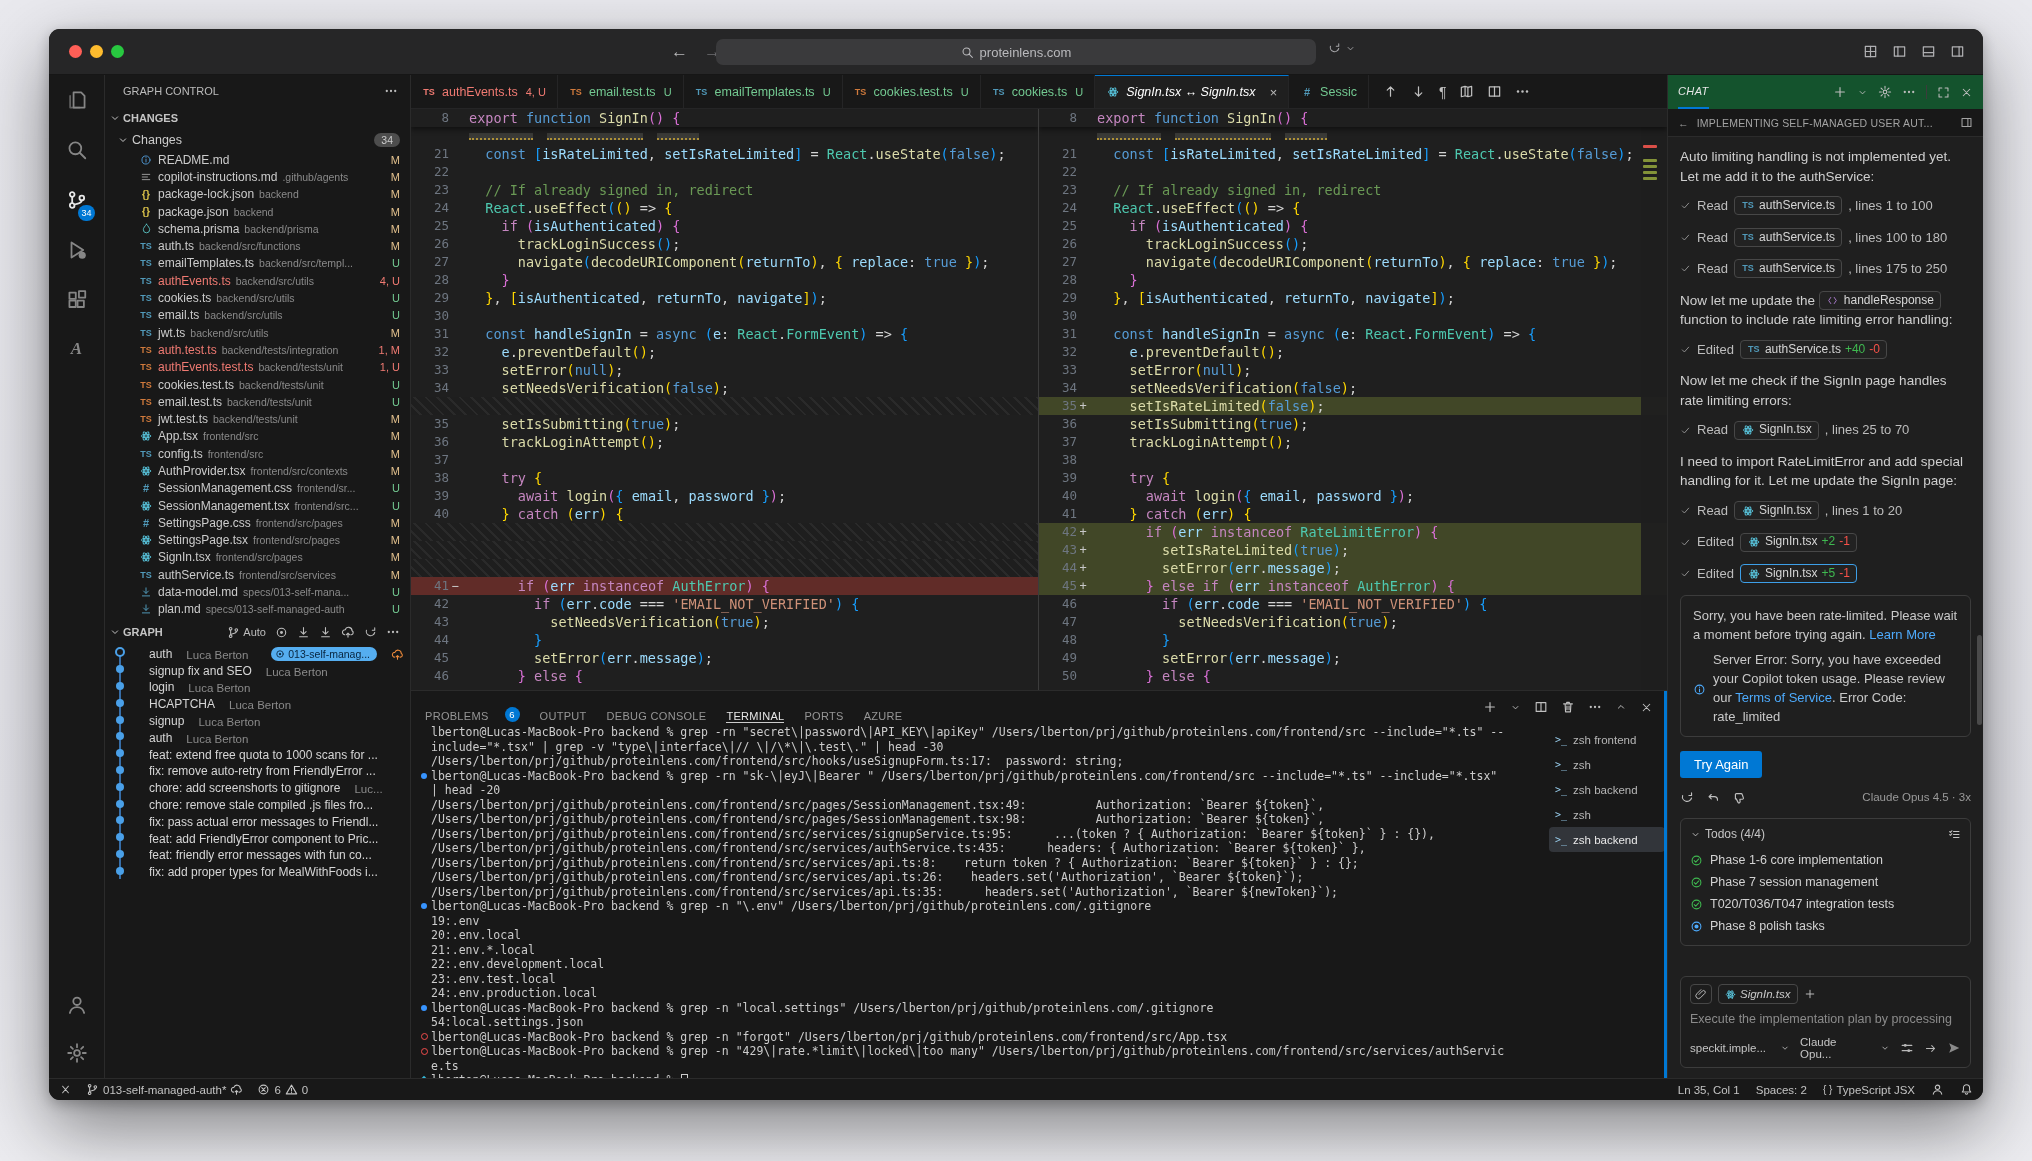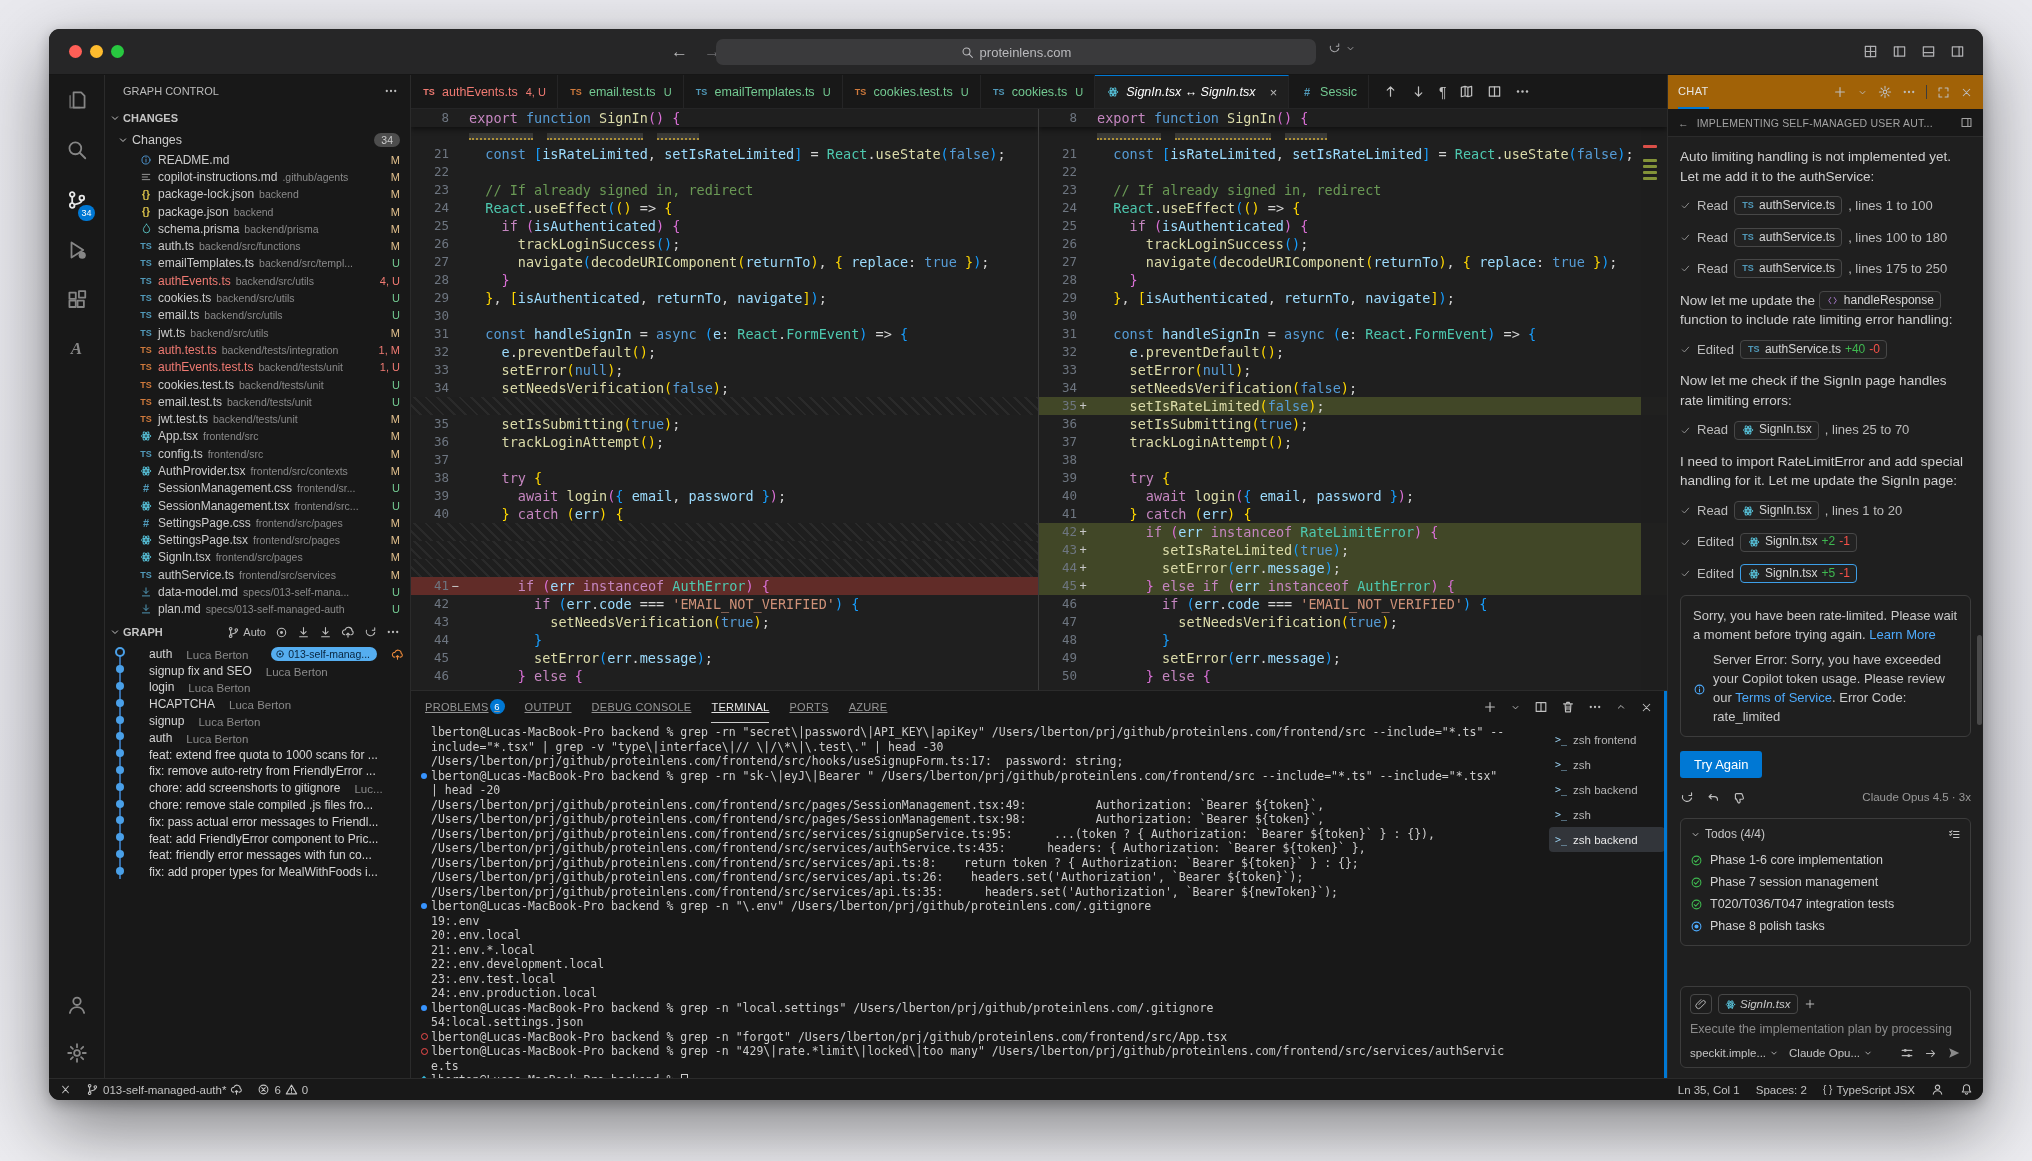--- a/index.html
+++ b/index.html
@@ -85,39 +85,39 @@
   .crow.sticky{background:#1f1f1f;box-shadow:0 3px 5px rgba(0,0,0,.45);position:relative;z-index:2;}
   .squig{height:18px;display:flex;align-items:center;gap:14px;padding-left:58px;opacity:.85;}
   .squig i{display:block;height:7px;background:#3f3f3c;border-bottom:2px dotted #c8a53d;}
   .tkp{color:#C586C0}.tkb{color:#569CD6}.tty{color:#4EC9B0}.tfn{color:#DCDCAA}.tvr{color:#9CDCFE}.tst{color:#CE9178}.tcm{color:#6A9955}.tpn{color:#d4d4d4}
   .minimap{position:absolute;top:0;right:0;width:26px;bottom:0;background:#1f1f1f;opacity:.95;}
   .mm-mark{position:absolute;left:2px;right:10px;height:3px;border-radius:1px;}
   .sash{position:absolute;right:0;top:0;bottom:0;width:3px;background:#0078d4;z-index:5;}
   
   .panel{height:388px;background:#181818;border-top:1px solid #2b2b2b;display:flex;flex-direction:column;flex:none;position:relative;}
   .panel-tabs{height:32px;display:flex;align-items:center;padding:0 14px;gap:20px;flex:none;font-size:11px;color:#969696;}
-  .ptab{height:100%;display:flex;align-items:center;gap:1px;cursor:pointer;border-bottom:1px solid transparent;letter-spacing:.3px;text-decoration:underline;}
+  .ptab{height:100%;display:flex;align-items:flex-end;gap:16px;cursor:pointer;border-bottom:1px solid transparent;letter-spacing:.3px;}
   .ptab.active{color:#e7e7e7;border-bottom:1px solid #cccccc;}
   .pbadge{background:#0078d4;color:#fff;border-radius:9px;font-size:9.5px;min-width:15px;height:15px;display:flex;align-items:center;justify-content:center;}
   .ptab-actions{margin-left:auto;display:flex;gap:13px;color:#c0c0c0;align-items:center;}
   .panel-body{flex:1;display:flex;min-height:0;}
   .term{flex:1;font-family:"DejaVu Sans Mono",monospace;font-size:11.5px;line-height:14.5px;color:#cccccc;padding:2px 0 0 6px;overflow:hidden;}
   .trow{height:14.5px;white-space:pre;display:flex;align-items:center;}
   .tmark{width:14px;flex:none;display:flex;align-items:center;justify-content:center;}
   .tmark .dotb{width:6px;height:6px;border-radius:50%;background:#3794ff;}
   .tmark .dotr{width:7px;height:7px;border-radius:50%;border:1.5px solid #f14c4c;}
   .tmark .dmd{width:6px;height:6px;background:#35b8d8;transform:rotate(45deg);}
   .cursorbox{display:inline-block;width:7px;height:12px;border:1px solid #cccccc;margin-left:1px;vertical-align:middle;}
   .termside{width:118px;flex:none;padding:4px 2px 4px 0;font-size:11.5px;color:#b6b6b6;}
   .shellrow{height:25px;display:flex;align-items:center;gap:6px;padding:0 6px;border-radius:4px;cursor:pointer;white-space:nowrap;}
   .shellrow.active{background:#32353a;color:#e8e8e8;}
   .shellic{font-family:"DejaVu Sans Mono",monospace;font-size:10px;color:#9ad0f0;}
   
   .chat{width:316px;flex:none;background:#1f1f1f;border-left:1px solid #2b2b2b;display:flex;flex-direction:column;min-height:0;position:relative;}
-  .chat-head{height:34px;background:#a16207;display:flex;align-items:center;padding:0 10px;gap:11px;flex:none;}
+  .chat-head{height:34px;background:#14532d;display:flex;align-items:center;padding:0 10px;gap:11px;flex:none;font-style:italic;}
   .chat-tab{font-size:11px;color:#e7e7e7;letter-spacing:.4px;border-bottom:2px solid #0078d4;height:100%;display:flex;align-items:center;}
   .ch-icons{margin-left:auto;display:flex;gap:10px;color:#bdbdbd;align-items:center;}
   .ch-div{width:1px;height:14px;background:#3c3c3c;}
   .chat-title{height:28px;background:#181818;border-bottom:1px solid #2b2b2b;display:flex;align-items:center;gap:8px;padding:0 10px;font-size:10.5px;color:#a3a3a3;flex:none;letter-spacing:.2px;}
   .chat-title .sp{flex:1}
   .chat-body{flex:1;overflow:hidden;padding:10px 12px 6px;font-size:13.5px;color:#cfcfcf;line-height:19.5px;}
   .cp{margin:0 0 10px;}
   .toolrow{display:flex;align-items:center;gap:6px;margin:0 0 12px;color:#bdbdbd;font-size:13px;white-space:nowrap;}
   .chip{display:inline-flex;align-items:center;gap:4px;border:1px solid #474747;border-radius:4px;padding:0 6px;height:19px;font-size:12px;color:#d6d6d6;background:#222;vertical-align:middle;}
   .chip.focus{border-color:#3d9fe8;}
@@ -133,21 +133,21 @@
   .todos-head{display:flex;align-items:center;gap:4px;font-size:12px;color:#c5c5c5;margin-bottom:5px;}
   .todos-head .sp{flex:1}
   .todo{display:flex;align-items:center;gap:7px;font-size:12.5px;height:22px;color:#d2d2d2;}
   .tic-done{color:#3fb950}.tic-act{color:#4daafc}
   .chat-input{border:1px solid #3c3c3c;border-radius:6px;margin:0 12px 10px;padding:7px 9px;flex:none;background:#1d1d1d;}
   .ci-chips{display:flex;gap:6px;align-items:center;margin-bottom:8px;color:#bbb;}
   .ci-attach{border:1px solid #474747;border-radius:4px;width:22px;height:20px;display:flex;align-items:center;justify-content:center;}
   .ci-chip{border:1px solid #474747;border-radius:4px;height:20px;display:flex;align-items:center;gap:4px;padding:0 6px;font-size:11.5px;font-style:italic;color:#c9c9c9;}
   .ci-ph{color:#8b8b8b;font-size:12.5px;margin-bottom:10px;white-space:nowrap;overflow:hidden;}
   .ci-foot{display:flex;align-items:center;gap:10px;font-size:11.5px;color:#c5c5c5;}
-  .ci-sel{display:flex;gap:3px;cursor:pointer;}
+  .ci-sel{display:flex;gap:14px;cursor:pointer;}
   .ci-icons{margin-left:auto;display:flex;gap:10px;align-items:center;color:#b9b9b9;}
   .chat-scroll{position:absolute;right:1px;top:560px;width:5px;height:90px;background:#4a4a4a;border-radius:3px;}
   
   .statusbar{height:22px;background:#181818;border-top:1px solid #2b2b2b;display:flex;align-items:center;color:#c3c3c3;font-size:11.5px;padding:0 10px;gap:14px;flex:none;}
   .st-item{display:flex;align-items:center;gap:4px;cursor:pointer;white-space:nowrap;}
   .st-right{margin-left:auto;display:flex;gap:16px;align-items:center;}
   .react-ic{color:#58c4dc;}
   .md-ic{color:#519aba;}
   .prisma-ic{color:#5cc8c8;}
   .info-ic{color:#4e94ce;}

